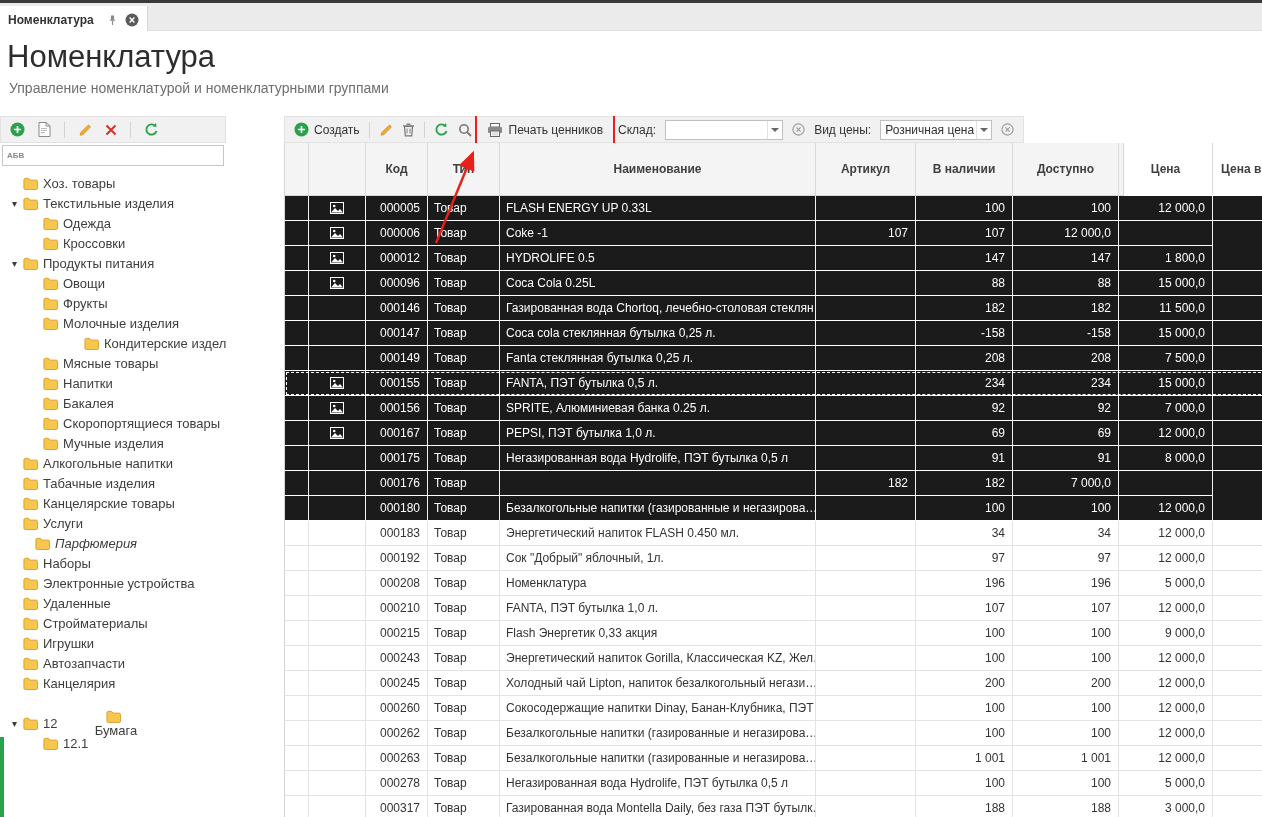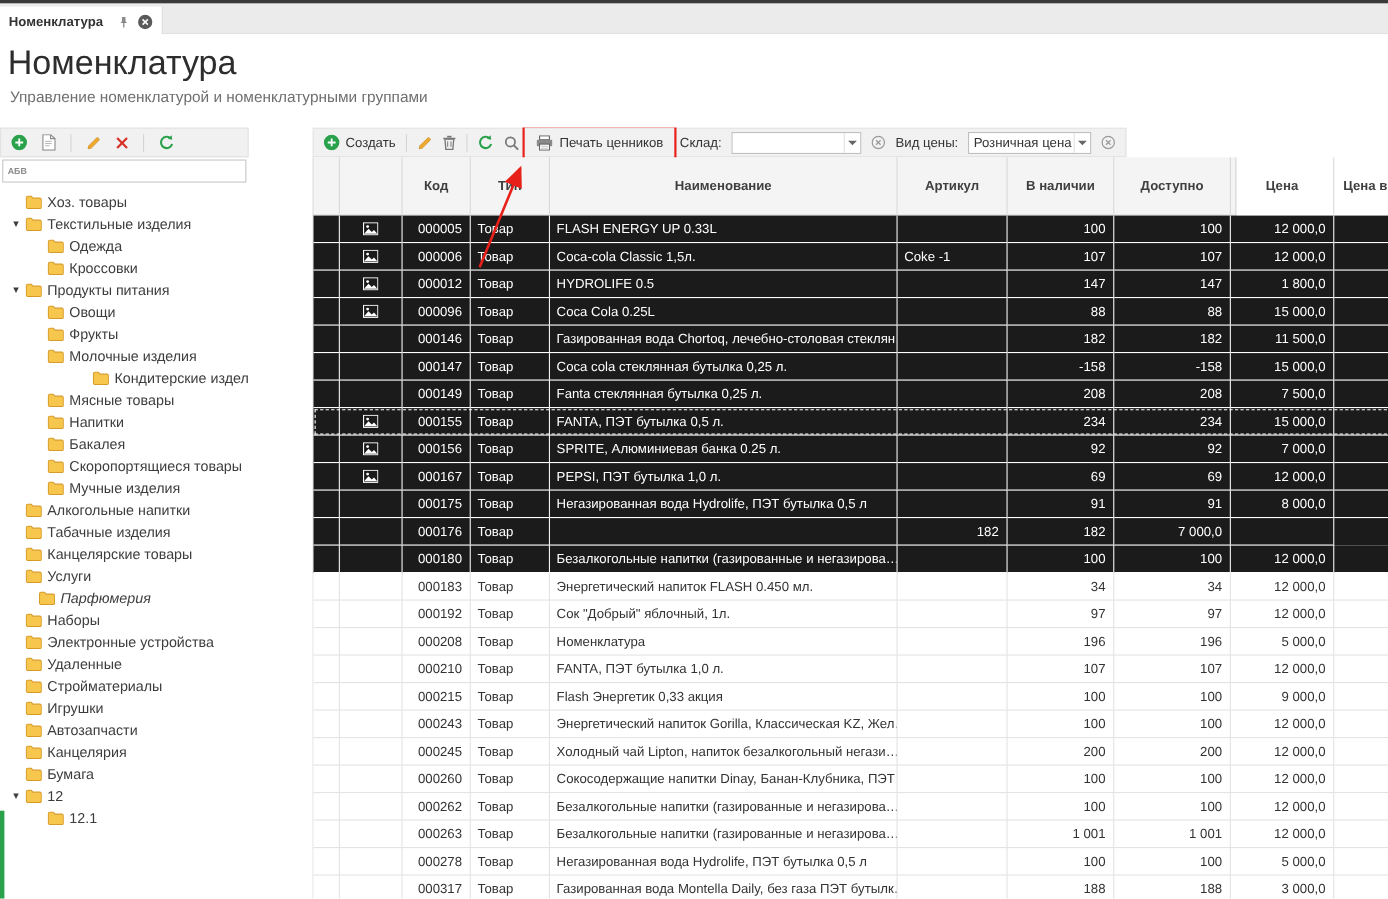--- a/index.html
+++ b/index.html
@@ -388,21 +388,21 @@
       </div>
       <div class="tree-item" style="padding-left: 6px;">
         <span class="tree-arrow"></span>
         <span class="tree-folder">
           <svg width="15" height="13" viewBox="0 0 16 13">
             <path d="M1 2.6C1 1.7 1.7 1 2.6 1h3.2l1.6 1.9H14c.9 0 1.6.7 1.6 1.6v6.9c0 .9-.7 1.6-1.6 1.6H2.6c-.9 0-1.6-.7-1.6-1.6z" fill="#f7c64d" stroke="#d79b28"></path>
           </svg>
         </span>
         <span class="tree-label">Канцелярия</span>
       </div>
-      <div class="tree-item" style="padding-left: 6px;">
+      <div class="tree-item" style="padding-left: 6px; flex-direction: column;">
         <span class="tree-arrow"></span>
         <span class="tree-folder">
           <svg width="15" height="13" viewBox="0 0 16 13">
             <path d="M1 2.6C1 1.7 1.7 1 2.6 1h3.2l1.6 1.9H14c.9 0 1.6.7 1.6 1.6v6.9c0 .9-.7 1.6-1.6 1.6H2.6c-.9 0-1.6-.7-1.6-1.6z" fill="#f7c64d" stroke="#d79b28"></path>
           </svg>
         </span>
         <span class="tree-label">Бумага</span>
       </div>
       <div class="tree-item" style="padding-left: 6px;">
         <span class="tree-arrow">▾</span>
@@ -543,21 +543,20 @@
           <span class="icon">
             <svg width="14" height="12" viewBox="0 0 14 12">
               <rect x="0.5" y="0.5" width="13" height="11" fill="none" stroke="#fff"></rect>
               <circle cx="4.2" cy="4" r="1.3" fill="#fff"></circle>
               <path d="M1 10.5 5 6l3 3 2-2 3 3.5z" fill="#fff"></path>
             </svg>
           </span>
         </div>
         <div class="cell num">000006</div>
         <div class="cell txt">Товар</div>
-        <div class="cell txt">Coca-cola Classic 1,5л.</div>
         <div class="cell txt">Coke -1</div>
         <div class="cell num">107</div>
         <div class="cell num">107</div>
         <div class="cell num">12 000,0</div>
         <div class="cell num"></div>
       </div>
       <div class="grid-row selected">
         <div class="cell lead"></div>
         <div class="cell lead">
           <span class="icon">

